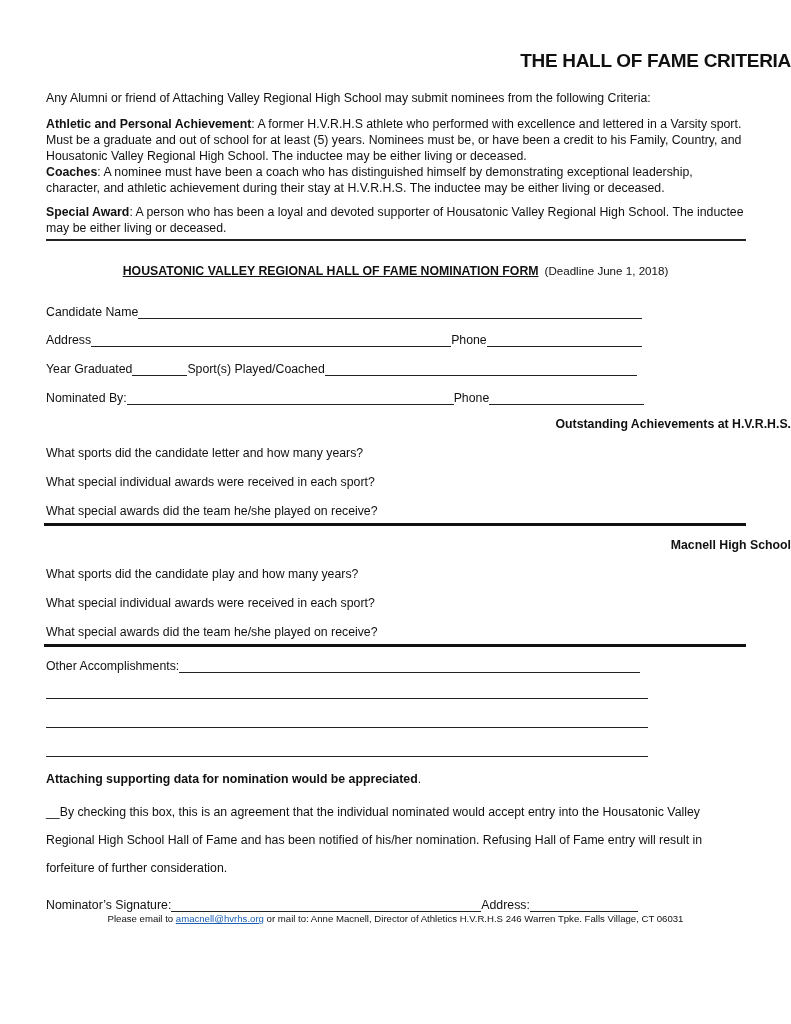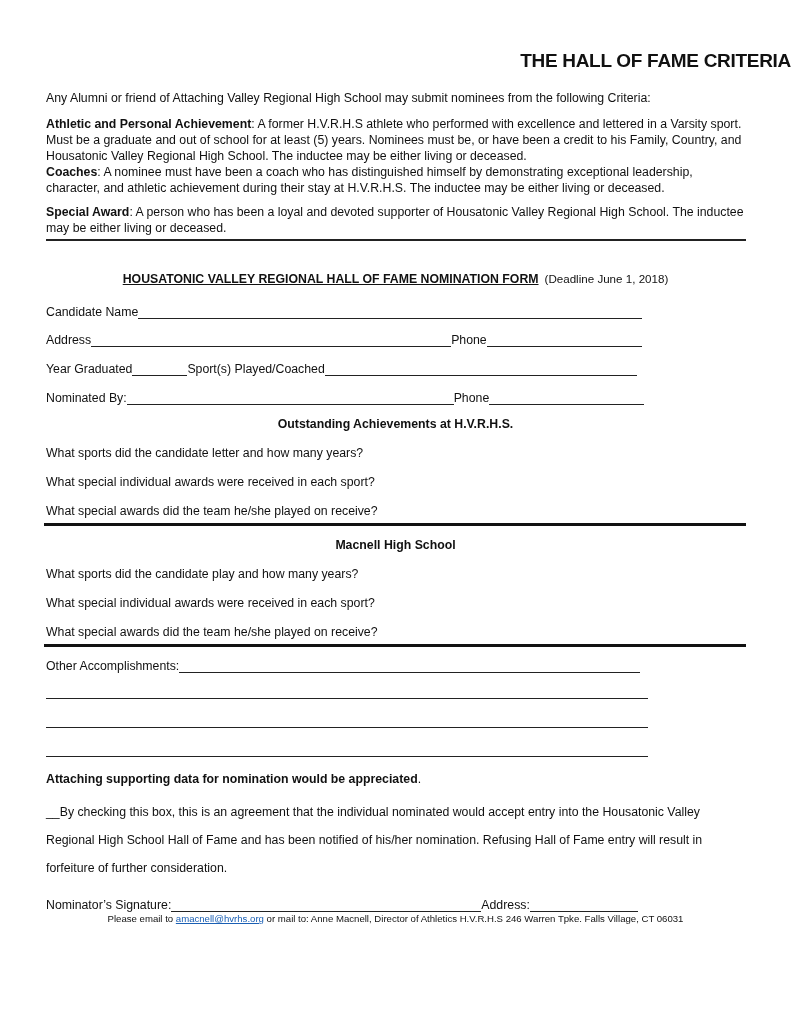--- a/index.html
+++ b/index.html
@@ -4,27 +4,27 @@
 <style>
   html, body { margin: 0; padding: 0; background: #ffffff; }
   body { width: 791px; height: 1024px; position: relative; overflow: hidden;
          font-family: "Liberation Sans", sans-serif; color: #111; }
   .abs { position: absolute; white-space: nowrap; }
   .title { left: 0; width: 791px; top: 50px; text-align: right; font-size: 19px; font-weight: bold; letter-spacing: -0.3px; }
   .intro { left: 46px; top: 91px; font-size: 12.3px; }
   .para { position: absolute; left: 46px; width: 704px; font-size: 12.3px; line-height: 16px; white-space: normal; }
   .para b { font-weight: bold; }
   .rule { position: absolute; background: #222; }
-  .form-title { left: 0; width: 791px; top: 272px; text-align: center; font-size: 12.3px; }
+  .form-title { left: 0; width: 791px; top: 264px; text-align: center; font-size: 12.3px; }
   .form-title .ft { font-weight: bold; text-decoration: underline; }
   .form-title .dl { font-size: 11.6px; margin-left: 6px; }
   .row { position: absolute; left: 46px; font-size: 12.3px; display: flex; align-items: flex-end; height: 16px; }
   .field { display: inline-block; border-bottom: 1px solid #222; height: 13px; }
   .label { white-space: nowrap; margin-top: 36px; }
-  .center-head { left: 0; width: 791px; text-align: center; font-size: 12.3px; font-weight: bold; }
+  .center-head { left: 0; width: 791px; text-align: right; font-size: 12.3px; font-weight: bold; }
   .q { left: 46px; font-size: 12.3px; }
   .blank { position: absolute; left: 46px; width: 602px; height: 1px; background: #222; }
   .bold { font-weight: bold; }
   .agree { position: absolute; left: 46px; top: 798px; width: 700px; font-size: 12.3px; line-height: 28px; white-space: normal; }
   .footer { left: 0; width: 791px; top: 913px; text-align: center; font-size: 9.6px; }
   .footer a { color: #1a5fb4; text-decoration: underline; }
 </style>
 </head>
 <body>
 

